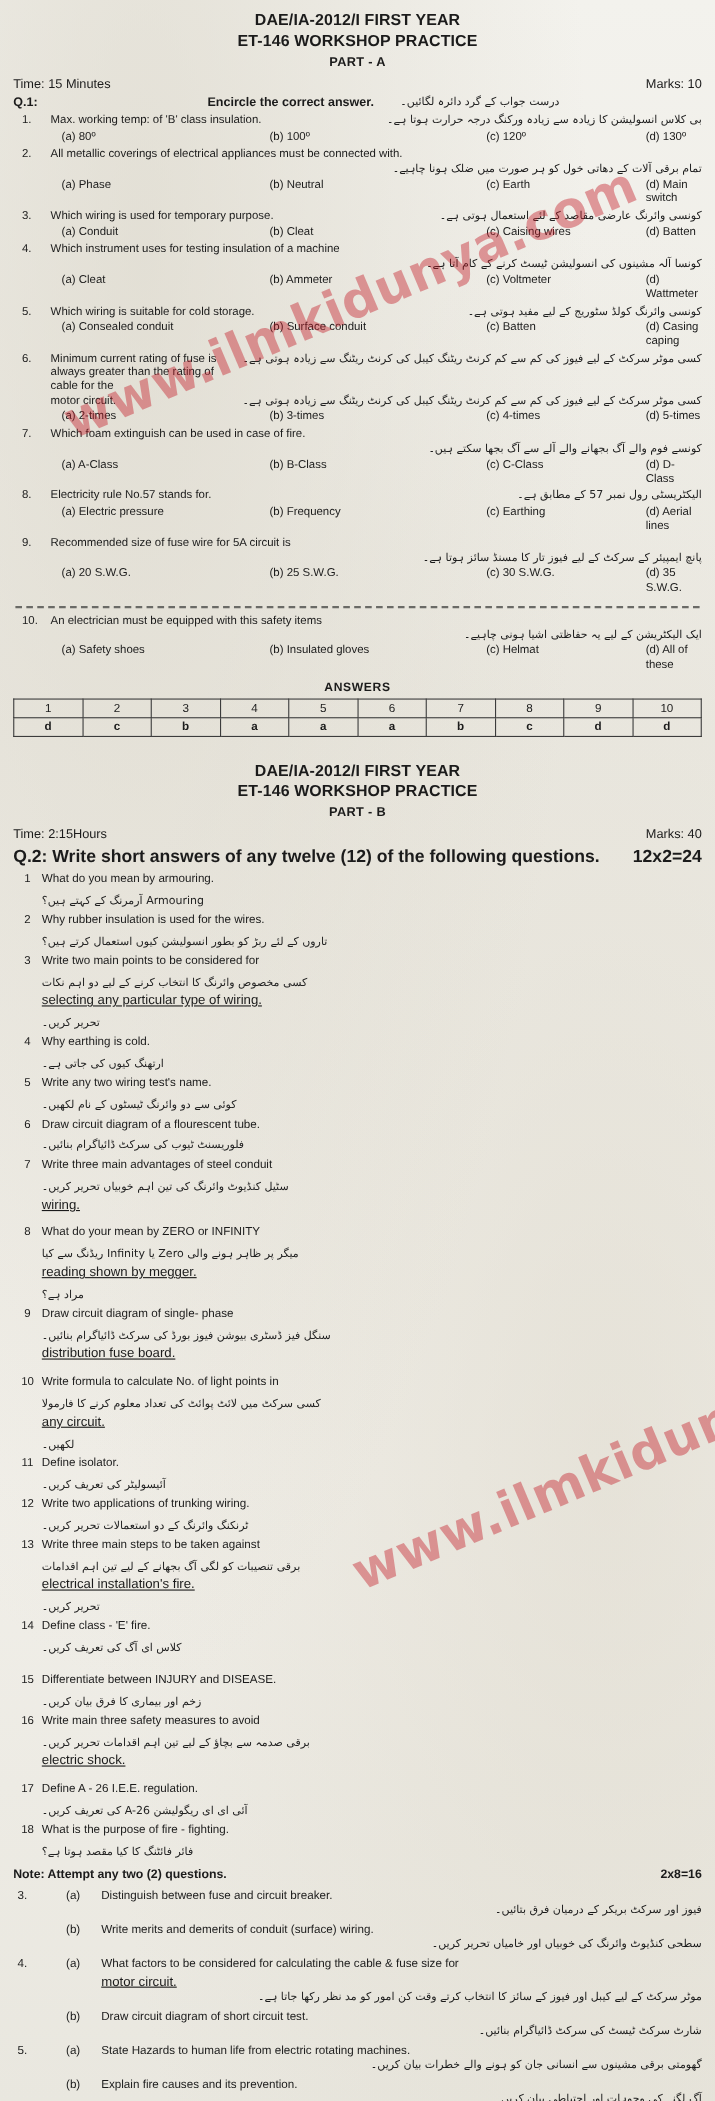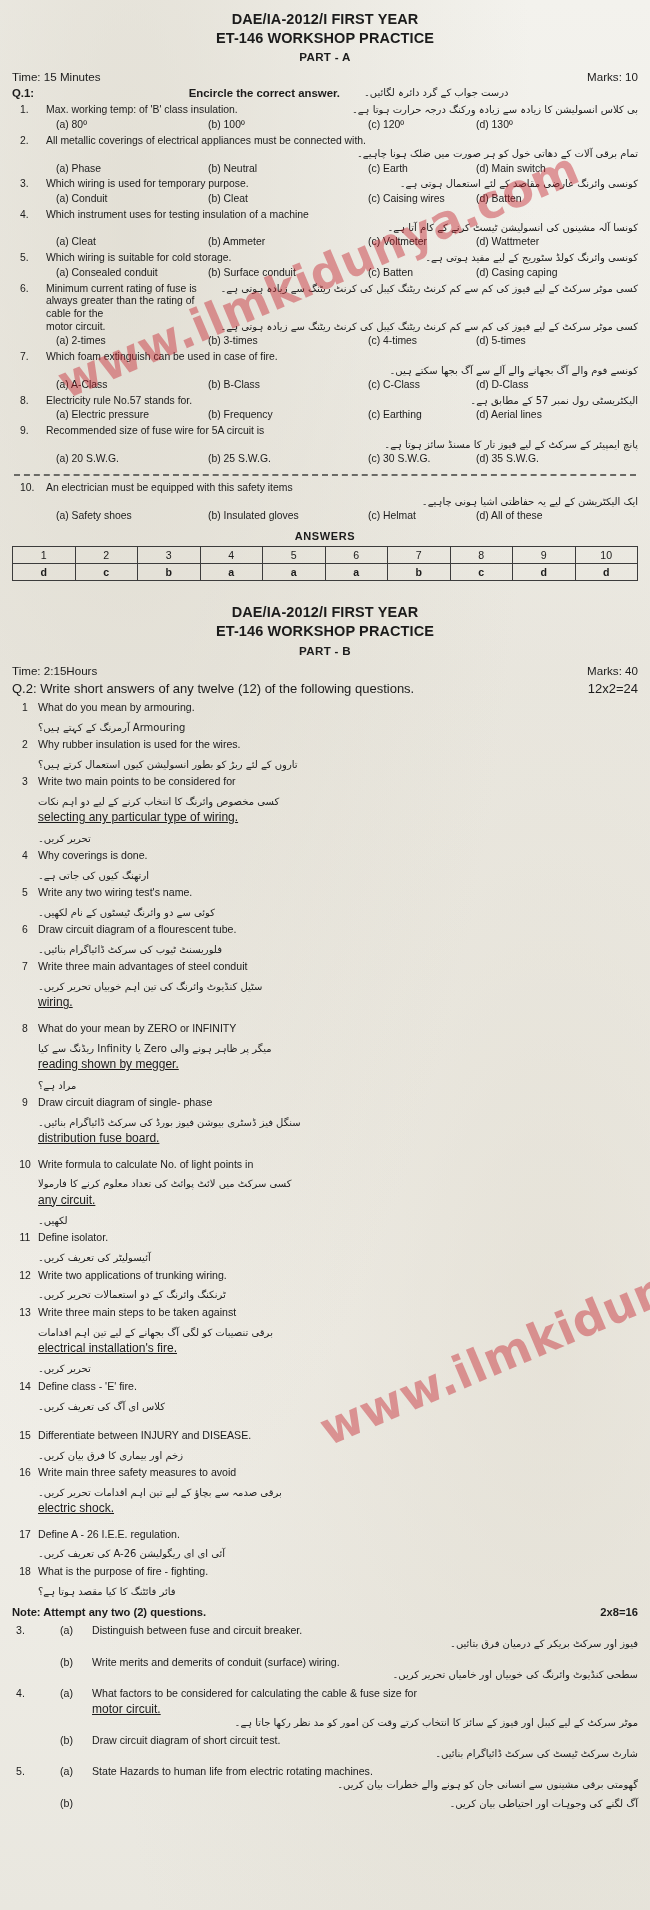--- a/index.html
+++ b/index.html
@@ -69,22 +69,22 @@
     margin-top:6px;
   }
   .qhead {
     display:flex;
     gap:25px;
     font-weight:bold;
     font-size:11.4px;
     margin-top:3px;
   }
   .qhead-b {
-    font-weight:normal;
-    font-size:13px;
+    font-weight:bold;
+    font-size:16px;
     margin-top:3px;
     display:flex;
     justify-content:space-between;
   }
 
   
   .q {
     display:flex;
     margin-top:3px;
   }
@@ -115,20 +115,21 @@
     font-family:"DejaVu Sans", sans-serif;
     direction:rtl;
     text-align:right;
     font-size:10px;
     margin-top:1px;
   }
   .opts {
     display:flex;
     margin-top:2px;
     padding-left:10px;
+    gap:37px;
   }
   .opt { font-size:10.4px; }
   .o1 { flex:0 0 152px; }
   .o2 { flex:0 0 160px; }
   .o3 { flex:0 0 108px; }
   .o4 { flex:1 1 auto; }
 
   .dashrule {
     border-top: 2px dashed #6a6a66;
     margin: 9px 2px 6px 2px;
@@ -461,21 +462,21 @@
             <div class="sq-line">
               <span class="sq-cont">selecting any particular type of wiring.</span>
               <span class="ur">تحریر کریں۔</span>
             </div>
           </div>
         </div>
         <div class="sq">
           <div class="sq-num">4</div>
           <div class="sq-body">
             <div class="sq-line">
-              <span class="sq-en">Why coverings is done.</span>
+              <span class="sq-en">Why earthing is cold.</span>
               <span class="ur">ارتھنگ کیوں کی جاتی ہے۔</span>
             </div>
           </div>
         </div>
         <div class="sq">
           <div class="sq-num">5</div>
           <div class="sq-body">
             <div class="sq-line">
               <span class="sq-en">Write any two wiring test's name.</span>
               <span class="ur">کوئی سے دو وائرنگ ٹیسٹوں کے نام لکھیں۔</span>
@@ -679,20 +680,23 @@
             <div class="sq-line">
               <span class="sq-en">State Hazards to human life from electric rotating machines.</span>
             </div>
             <div class="ur-line">گھومتی برقی مشینوں سے انسانی جان کو ہونے والے خطرات بیان کریں۔</div>
           </div>
         </div>
         <div class="lq">
           <div class="lq-num"></div>
           <div class="lq-part">(b)</div>
           <div class="lq-body">
+            <div class="sq-line">
+              <span class="sq-en">Explain fire causes and its prevention.</span>
+            </div>
             <div class="ur-line">آگ لگنے کی وجوہات اور احتیاطی بیان کریں۔</div>
           </div>
         </div>
       </div>
   </div>
 </div>
 
 <div class="wm wm-1">www.ilmkidunya.com</div>
 <div class="wm wm-2">www.ilmkidunya.com</div>
 

